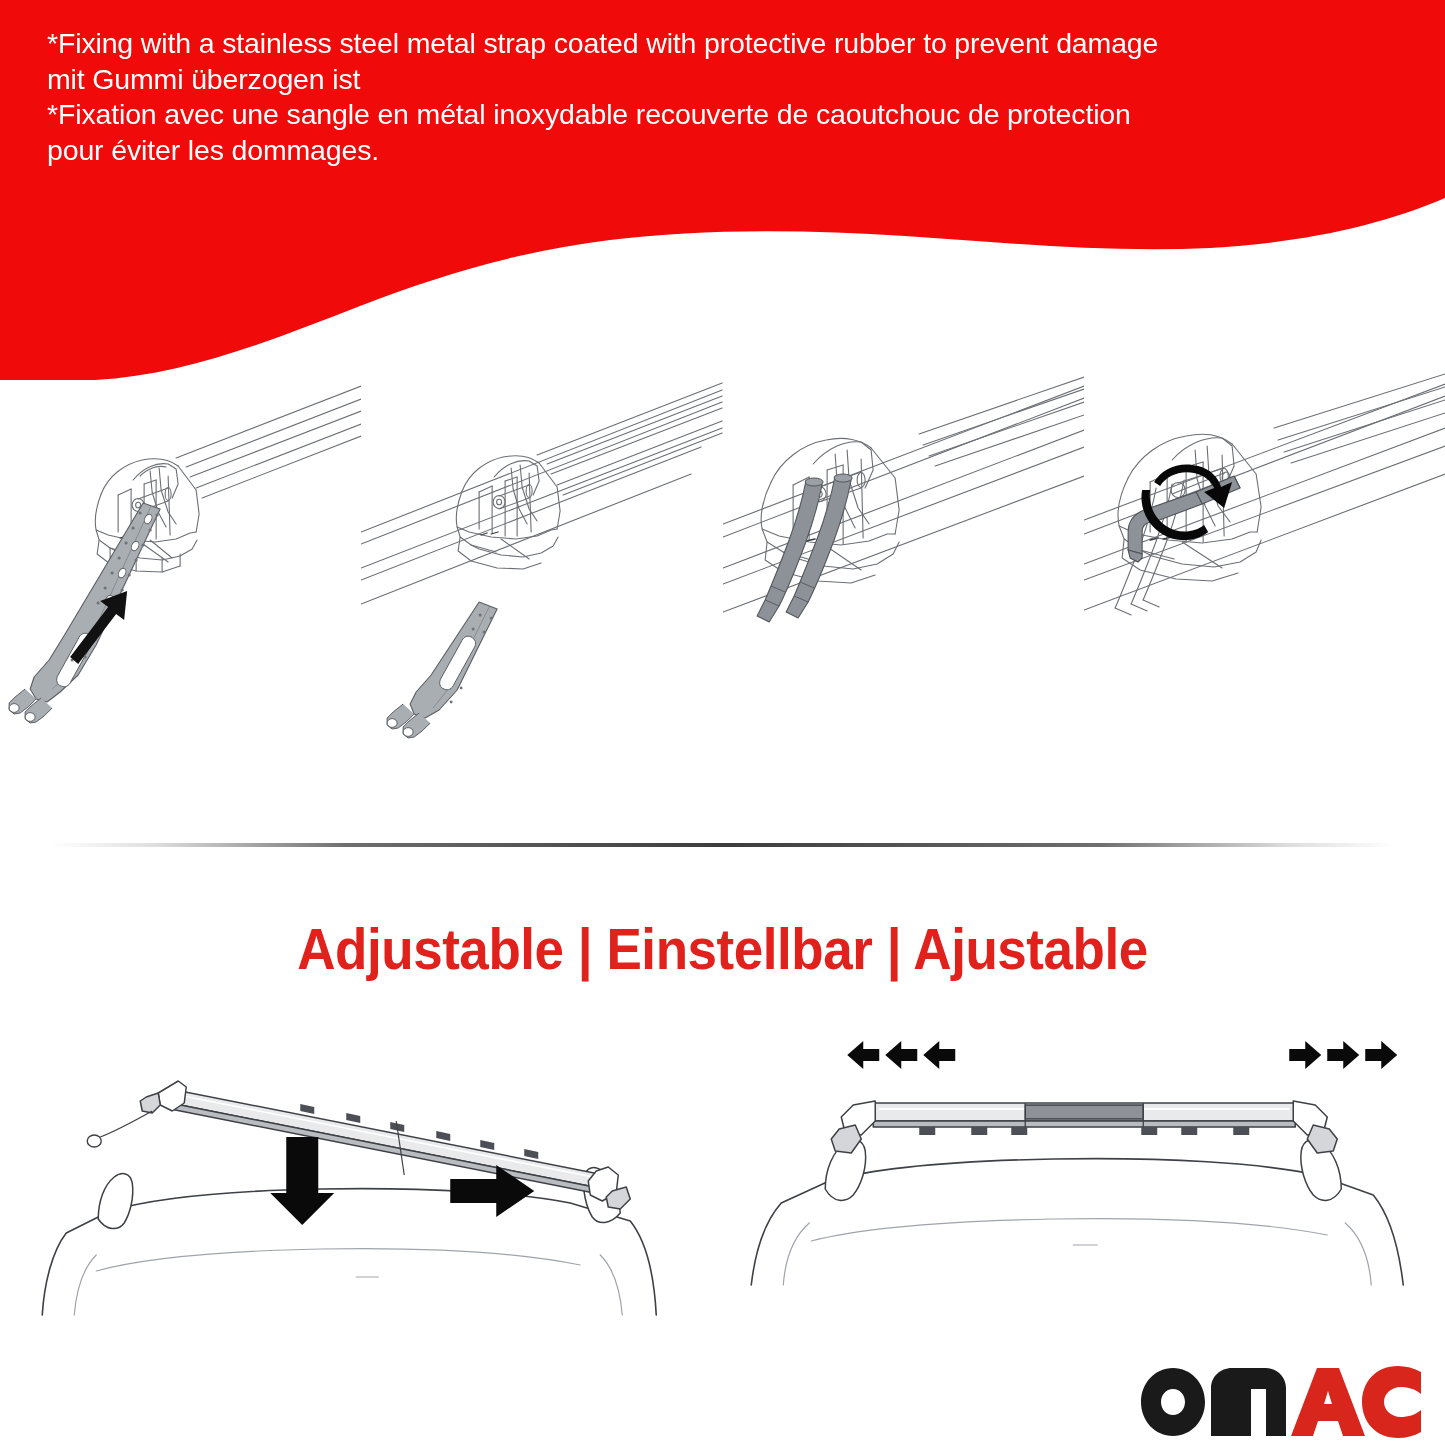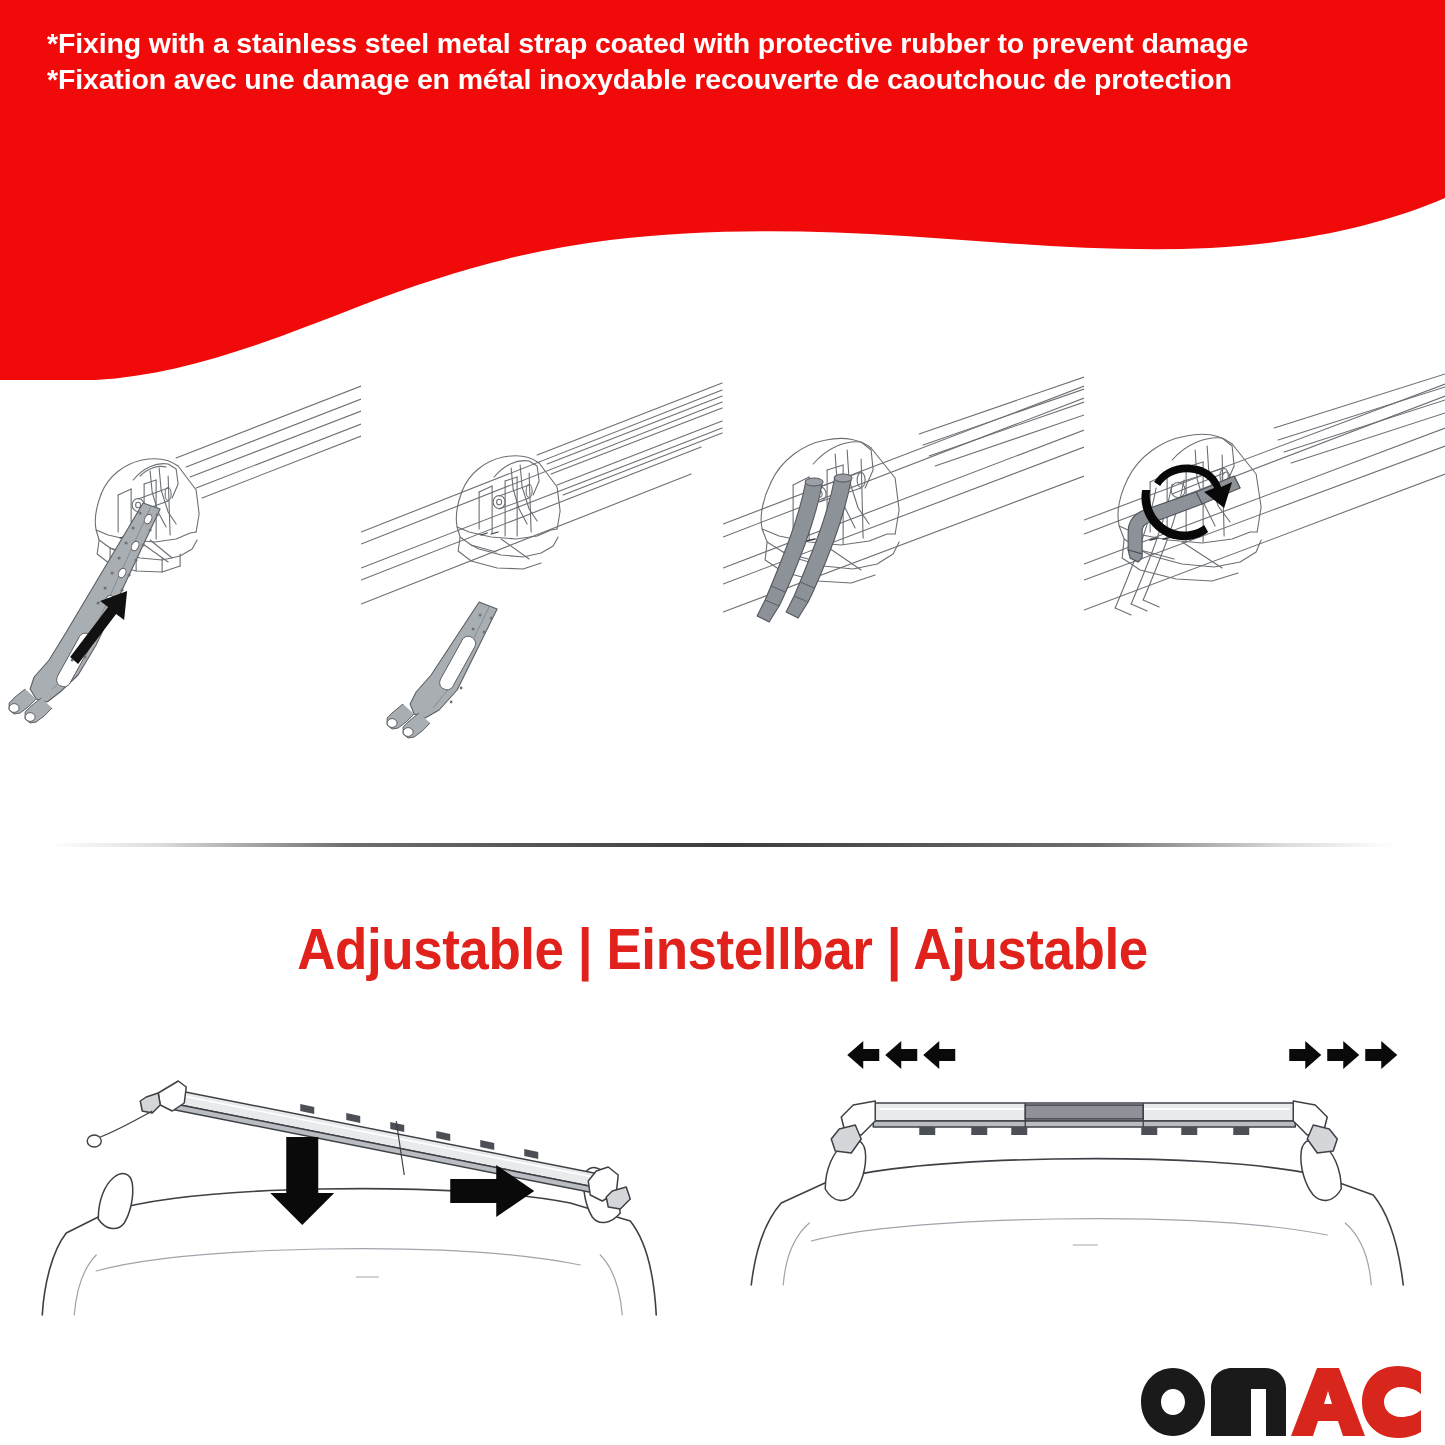--- a/index.html
+++ b/index.html
@@ -25,21 +25,21 @@
   #banner svg { display: block; width: 1445px; height: 380px; }
 
   #banner-text {
     position: absolute;
     left: 47px;
     top: 26px;
     width: 1370px;
     color: #ffffff;
     font-size: 28.5px;
     line-height: 35.5px;
-    font-weight: 700;
+    font-weight: 400;
     letter-spacing: -0.15px;
     font-family: "Liberation Sans", sans-serif;
   }
   #banner-text p { margin: 0; }
 
   
   #steps {
     position: absolute;
     left: 0;
     top: 372px;
@@ -122,21 +122,23 @@
     <path d="M0,0 L1445,0 L1445,198
              C1380,226 1300,243 1210,248
              C1110,253 1010,243 905,236
              C800,229 700,229 610,240
              C520,251 440,275 360,306
              C270,341 185,375 95,380
              L0,380 Z" fill="#F00A0A"></path>
   </svg>
   <div id="banner-text">
     <p>*Fixing with a stainless steel metal strap coated with protective rubber to prevent damage</p>
-    <p>*Fixation avec une damage en métal inoxydable recouverte de caoutchouc de protection</p>
+    <p>mit Gummi überzogen ist</p>
+    <p>*Fixation avec une sangle en métal inoxydable recouverte de caoutchouc de protection</p>
+    <p>pour éviter les dommages.</p>
   </div>
 </div>
 
 <div id="steps">
 
   <div class="step-cell">
     <svg viewBox="0 0 361 450" aria-hidden="true">
       <g fill="none" stroke="#6b6f74" stroke-width="1.1" stroke-linejoin="round" stroke-linecap="round">
 
         <g>

